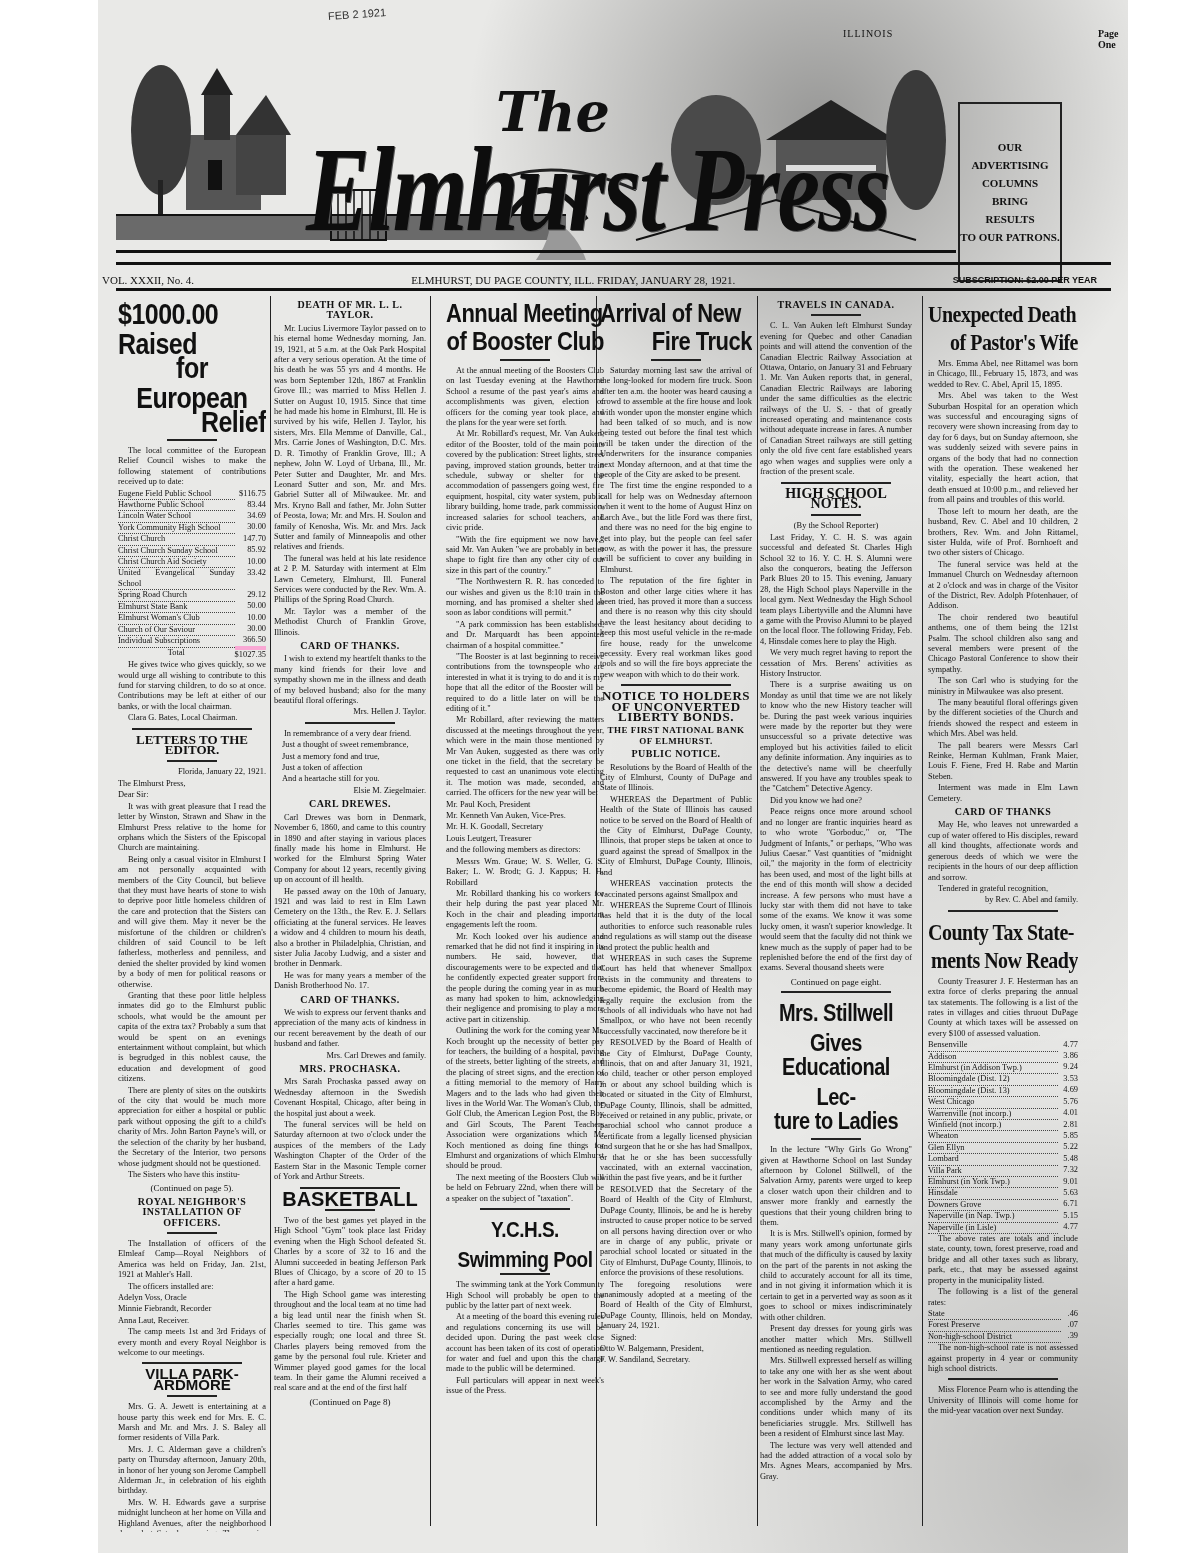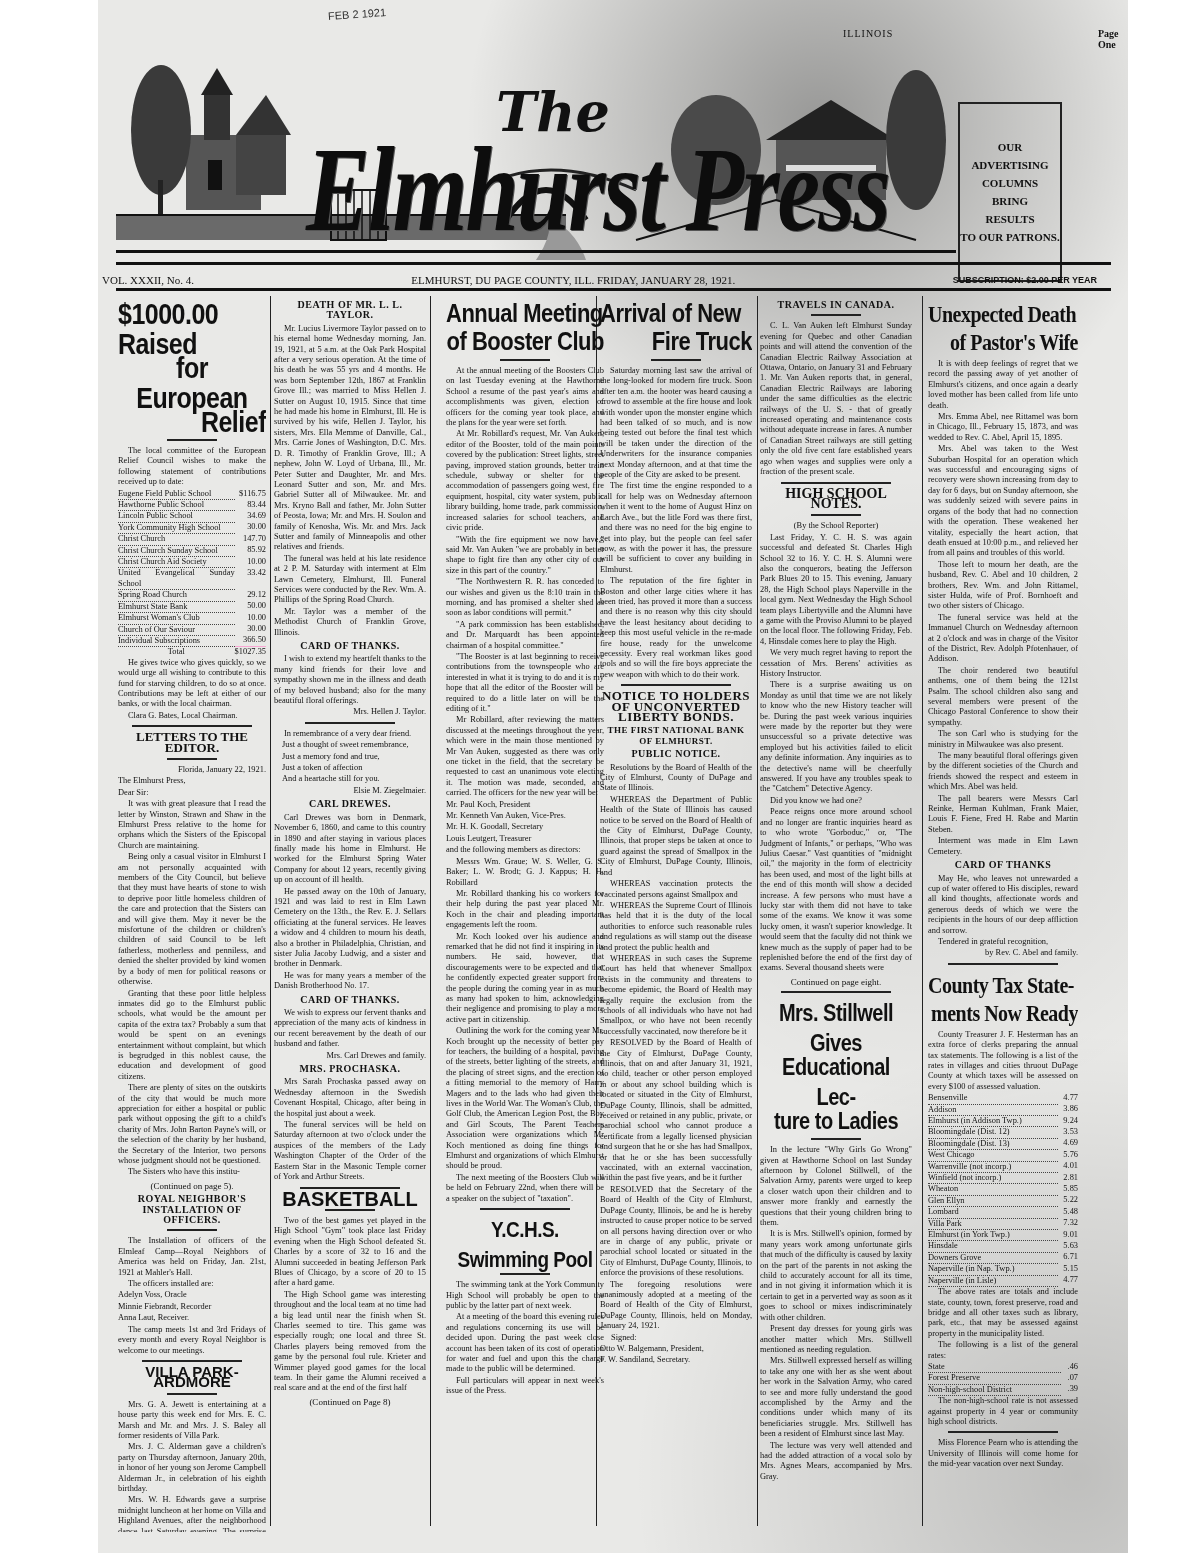--- a/index.html
+++ b/index.html
@@ -126,21 +126,21 @@
       <tbody>
           <tr>
             <td class="ld">Eugene Field Public School</td>
             <td class="v">$116.75</td>
           </tr>
       <tr>
             <td class="ld">Hawthorne Public School</td>
             <td class="v">83.44</td>
           </tr>
       <tr>
-            <td class="ld">Lincoln Public School</td>
+            <td class="ld">Lincoln Water School</td>
             <td class="v">34.69</td>
           </tr>
       <tr>
             <td class="ld">York Community High School</td>
             <td class="v">30.00</td>
           </tr>
       <tr>
             <td class="ld">Christ Church</td>
             <td class="v">147.70</td>
           </tr>
@@ -171,21 +171,21 @@
       <tr>
             <td class="ld">Church of Our Saviour</td>
             <td class="v">30.00</td>
           </tr>
       <tr>
             <td class="ld">Individual Subscriptions</td>
             <td class="v">366.50</td>
           </tr>
       <tr>
             <td style="text-align:center;">Total</td>
-            <td class="v" style="border-top:1px solid #f9a8d4;">$1027.35</td>
+            <td class="v" style="border-top:4px solid #f9a8d4;">$1027.35</td>
           </tr>
     </tbody>
       </table>
     <p>He gives twice who gives quickly, so we would urge all wishing to contribute to this fund for starving children, to do so at once. Contributions may be left at either of our banks, or with the local chairman.</p>
     <p>Clara G. Bates, Local Chairman.</p>
   </div>
   <div class="sep" style="width:120px;"></div>
   <div>
     <div class="mhd" style="font-size:13px;">LETTERS TO THE EDITOR.</div>
     <div class="sep"></div>
@@ -359,21 +359,20 @@
     <p>Present day dresses for young girls was another matter which Mrs. Stillwell mentioned as needing regulation.</p>
     <p>Mrs. Stillwell expressed herself as willing to take any one with her as she went about her work in the Salvation Army, who cared to see and more fully understand the good accomplished by the Army and the conditions under which many of its beneficiaries struggle. Mrs. Stillwell has been a resident of Elmhurst since last May.</p>
     <p>The lecture was very well attended and had the added attraction of a vocal solo by Mrs. Agnes Mears, accompanied by Mrs. Gray.</p>
   </div>
 </div>
 
 <div class="col c6" style="height:1240px;">
   <div>
     <div class="hd" style="font-size:20px;font-family:'Liberation Serif',serif;">Unexpected Death</div>
     <div class="hd hd-r" style="font-size:20px;font-family:'Liberation Serif',serif;margin-top:-4px;">of Pastor's Wife</div>
-    <p>It is with deep feelings of regret that we record the passing away of yet another of Elmhurst's citizens, and once again a dearly loved mother has been called from life unto death.</p>
     <p>Mrs. Emma Abel, nee Rittamel was born in Chicago, Ill., February 15, 1873, and was wedded to Rev. C. Abel, April 15, 1895.</p>
     <p>Mrs. Abel was taken to the West Suburban Hospital for an operation which was successful and encouraging signs of recovery were shown increasing from day to day for 6 days, but on Sunday afternoon, she was suddenly seized with severe pains in organs of the body that had no connection with the operation. These weakened her vitality, especially the heart action, that death ensued at 10:00 p.m., and relieved her from all pains and troubles of this world.</p>
     <p>Those left to mourn her death, are the husband, Rev. C. Abel and 10 children, 2 brothers, Rev. Wm. and John Rittamel, sister Hulda, wife of Prof. Bornhoeft and two other sisters of Chicago.</p>
     <p>The funeral service was held at the Immanuel Church on Wednesday afternoon at 2 o'clock and was in charge of the Visitor of the District, Rev. Adolph Pfotenhauer, of Addison.</p>
     <p>The choir rendered two beautiful anthems, one of them being the 121st Psalm. The school children also sang and several members were present of the Chicago Pastoral Conference to show their sympathy.</p>
     <p>The son Carl who is studying for the ministry in Milwaukee was also present.</p>
     <p>The many beautiful floral offerings given by the different societies of the Church and friends showed the respect and esteem in which Mrs. Abel was held.</p>
     <p>The pall bearers were Messrs Carl Reinke, Herman Kuhlman, Frank Maier, Louis F. Fiene, Fred H. Rabe and Martin Steben.</p>
     <p>Interment was made in Elm Lawn Cemetery.</p>
     <div class="shd">CARD OF THANKS</div>

